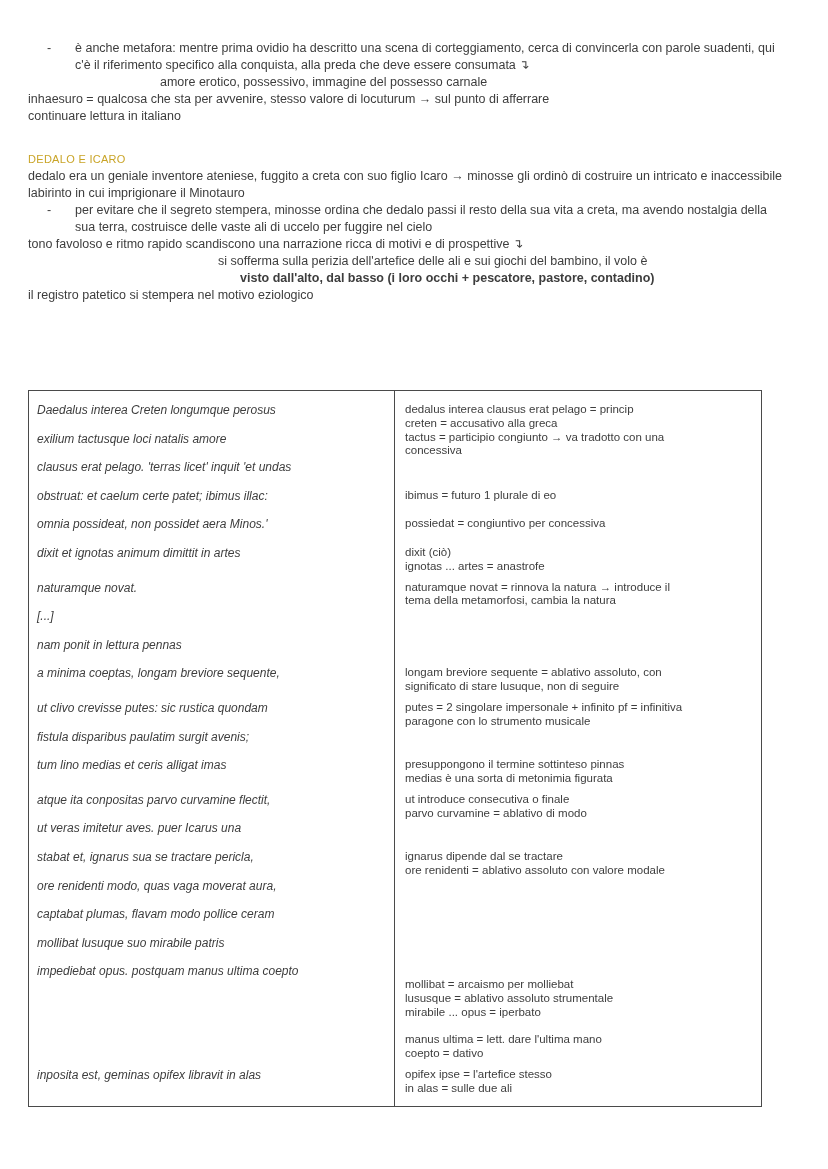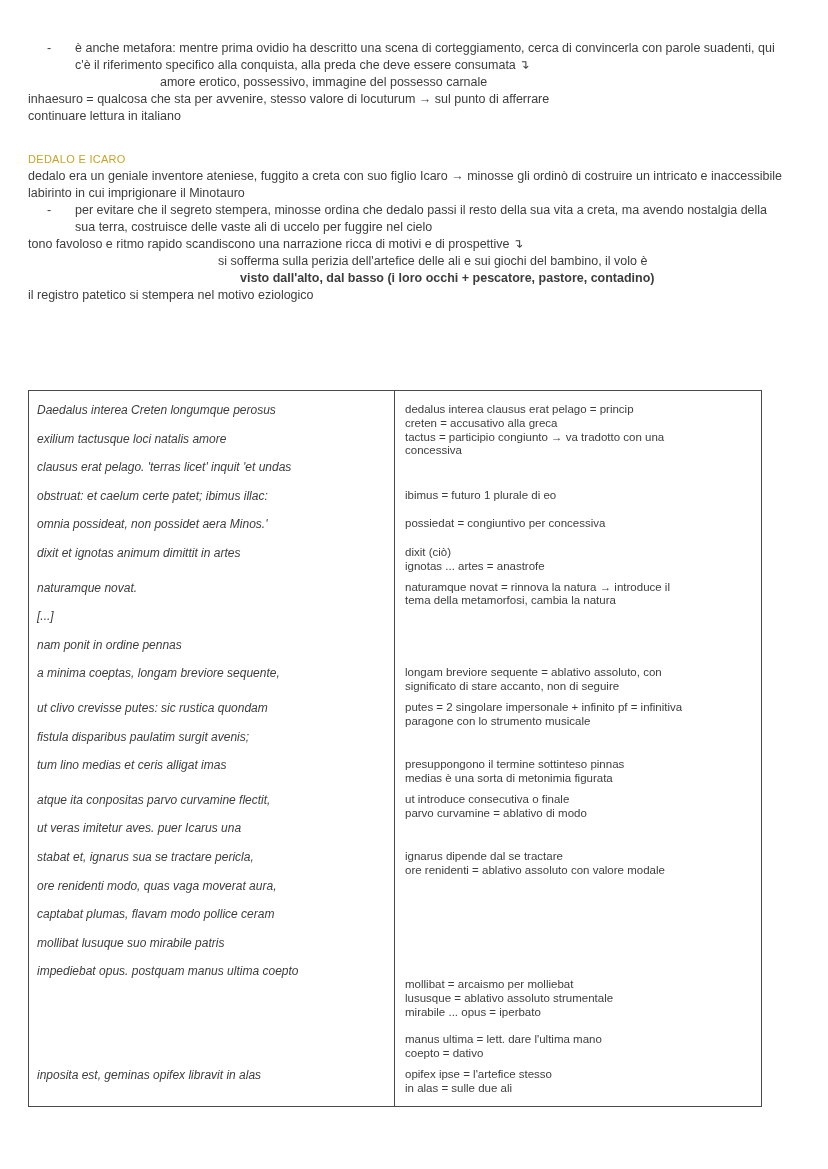--- a/index.html
+++ b/index.html
@@ -115,31 +115,31 @@
           <div class="latin-line">naturamque novat.</div>
           <div class="latin-line">[...]</div>
         </div>
         <div class="notes-cell">
           <div class="note-line">naturamque novat = rinnova la natura → introduce il</div>
           <div class="note-line">tema della metamorfosi, cambia la natura</div>
         </div>
       </div>
       <div class="trow">
         <div class="latin-cell">
-          <div class="latin-line">nam ponit in ordine pennas</div>
+          <div class="latin-line">nam ponit in lettura pennas</div>
         </div>
         <div class="notes-cell"></div>
       </div>
       <div class="trow">
         <div class="latin-cell">
           <div class="latin-line">a minima coeptas, longam breviore sequente,</div>
         </div>
         <div class="notes-cell">
           <div class="note-line">longam breviore sequente = ablativo assoluto, con</div>
-          <div class="note-line">significato di stare accanto, non di seguire</div>
+          <div class="note-line">significato di stare lusuque, non di seguire</div>
         </div>
       </div>
       <div class="trow">
         <div class="latin-cell">
           <div class="latin-line">ut clivo crevisse putes: sic rustica quondam</div>
           <div class="latin-line">fistula disparibus paulatim surgit avenis;</div>
         </div>
         <div class="notes-cell">
           <div class="note-line">putes = 2 singolare impersonale + infinito pf = infinitiva</div>
           <div class="note-line">paragone con lo strumento musicale</div>

